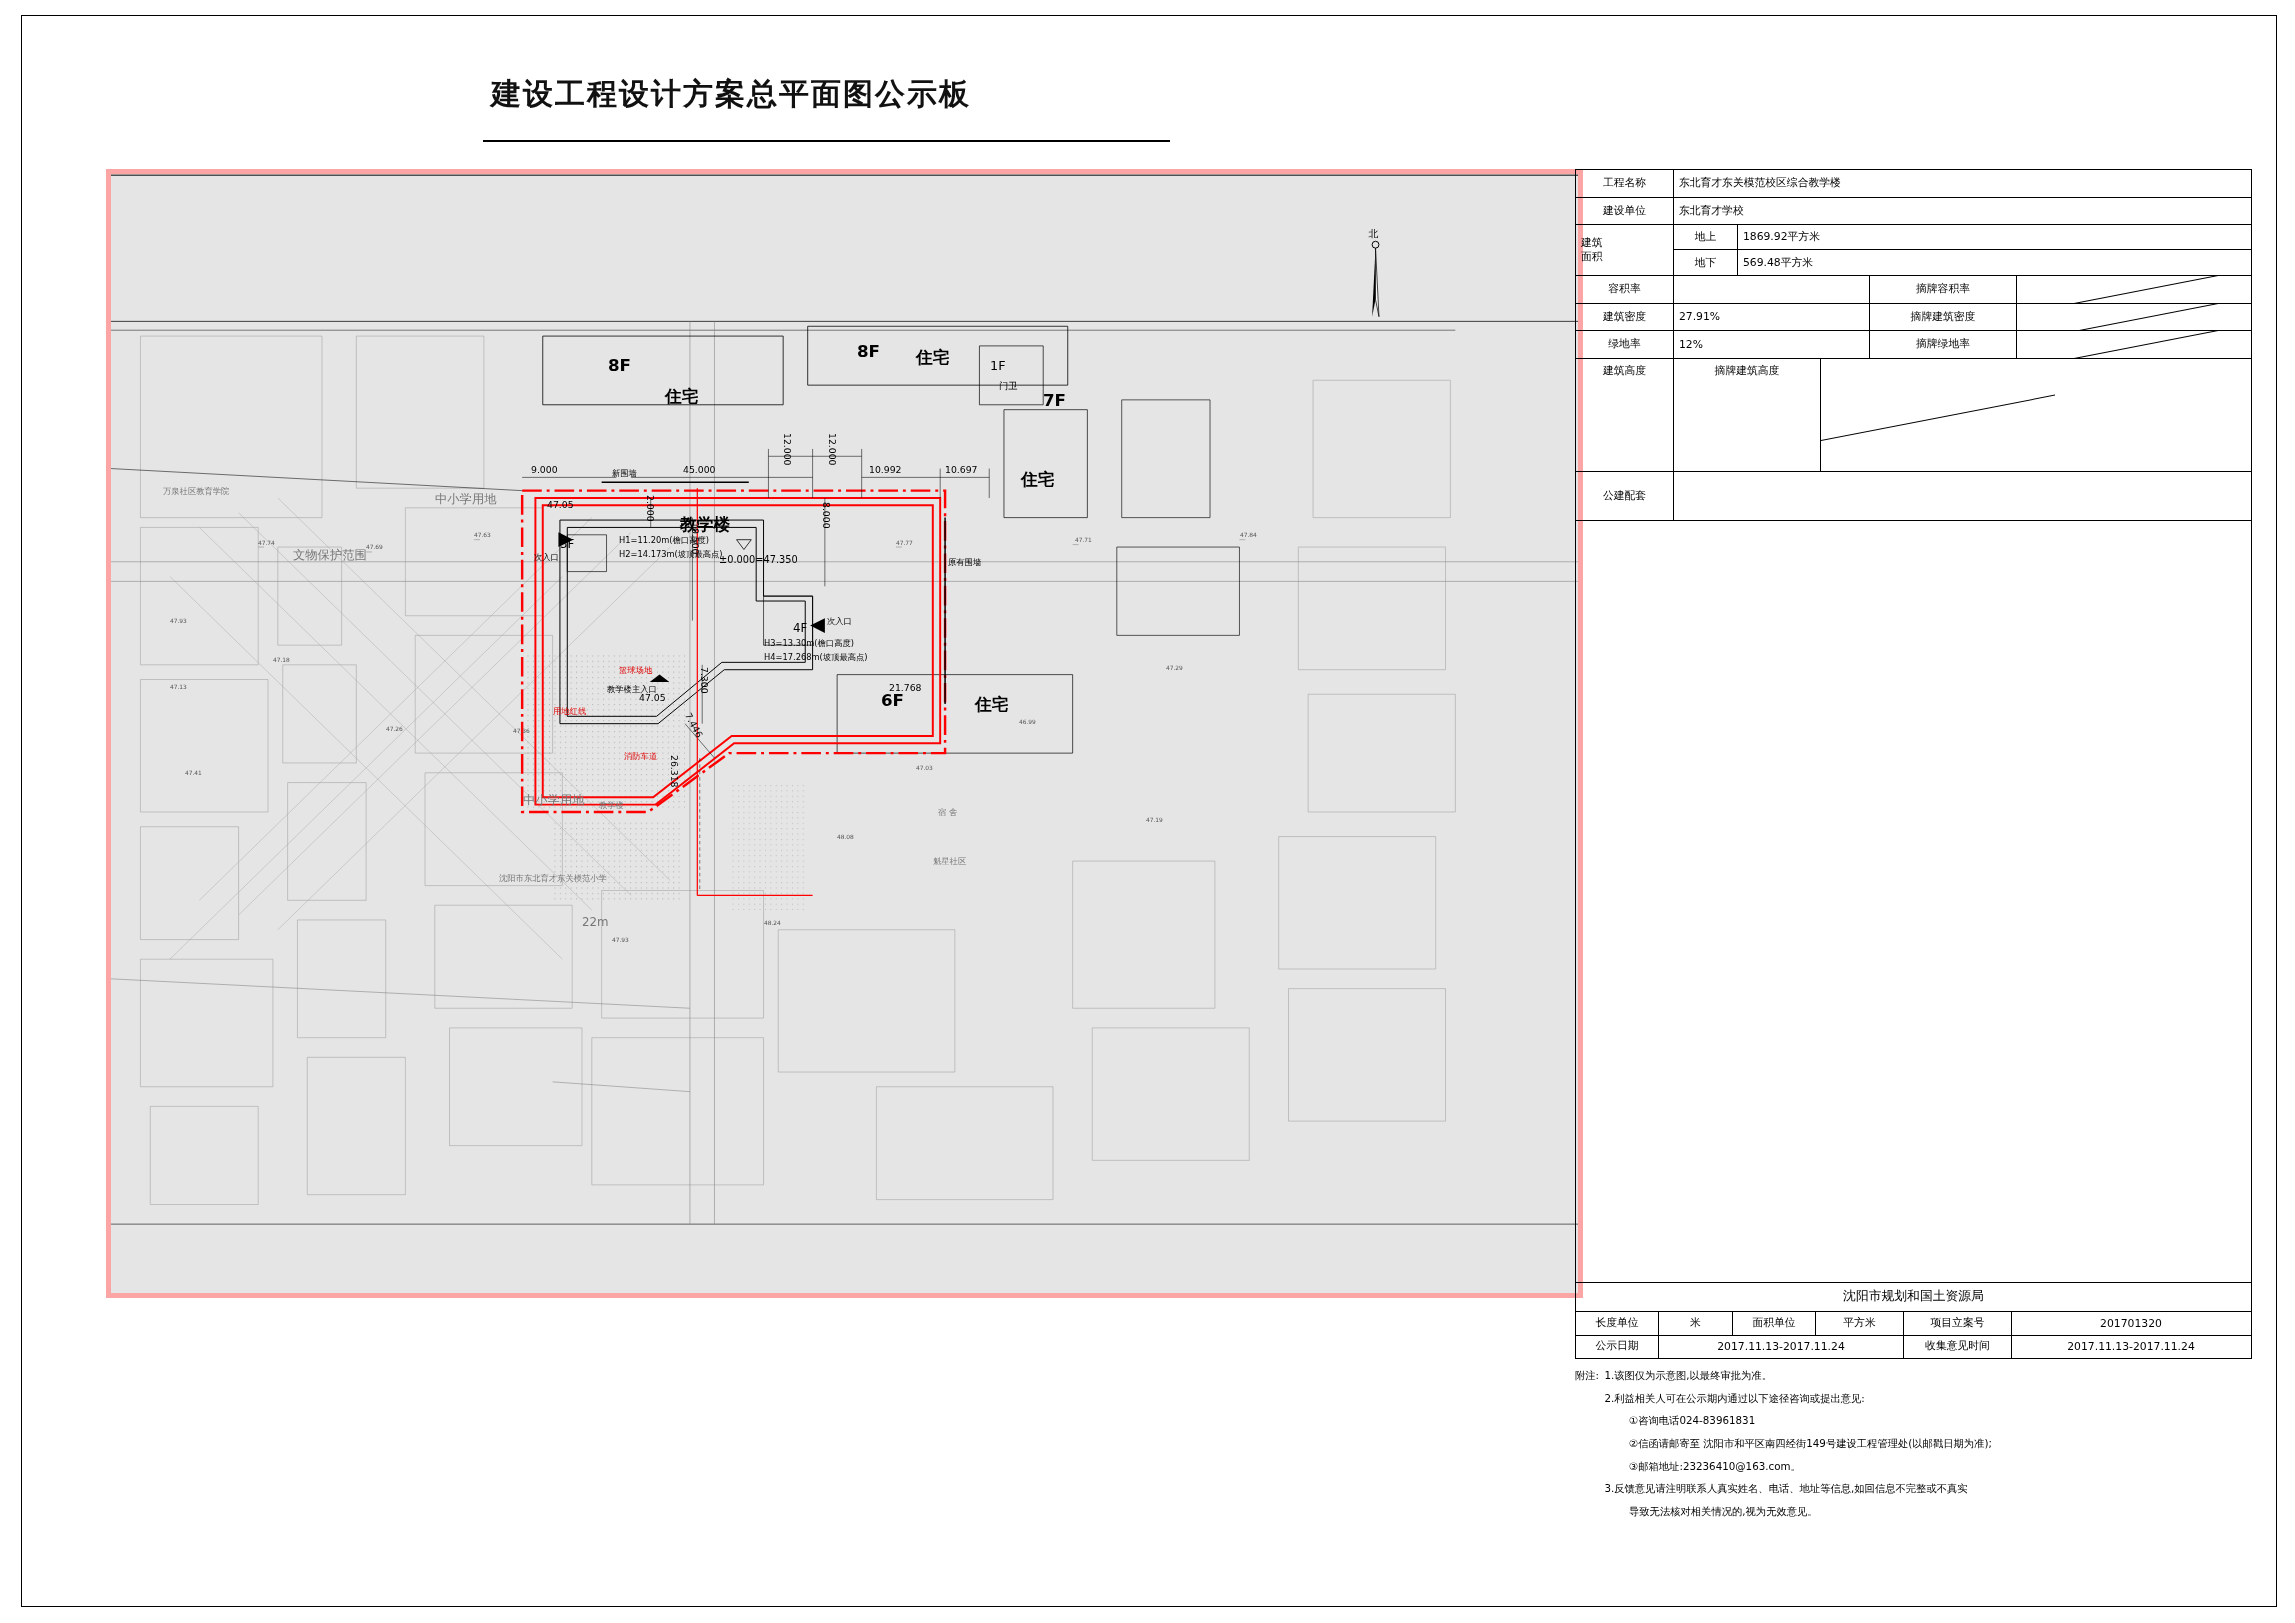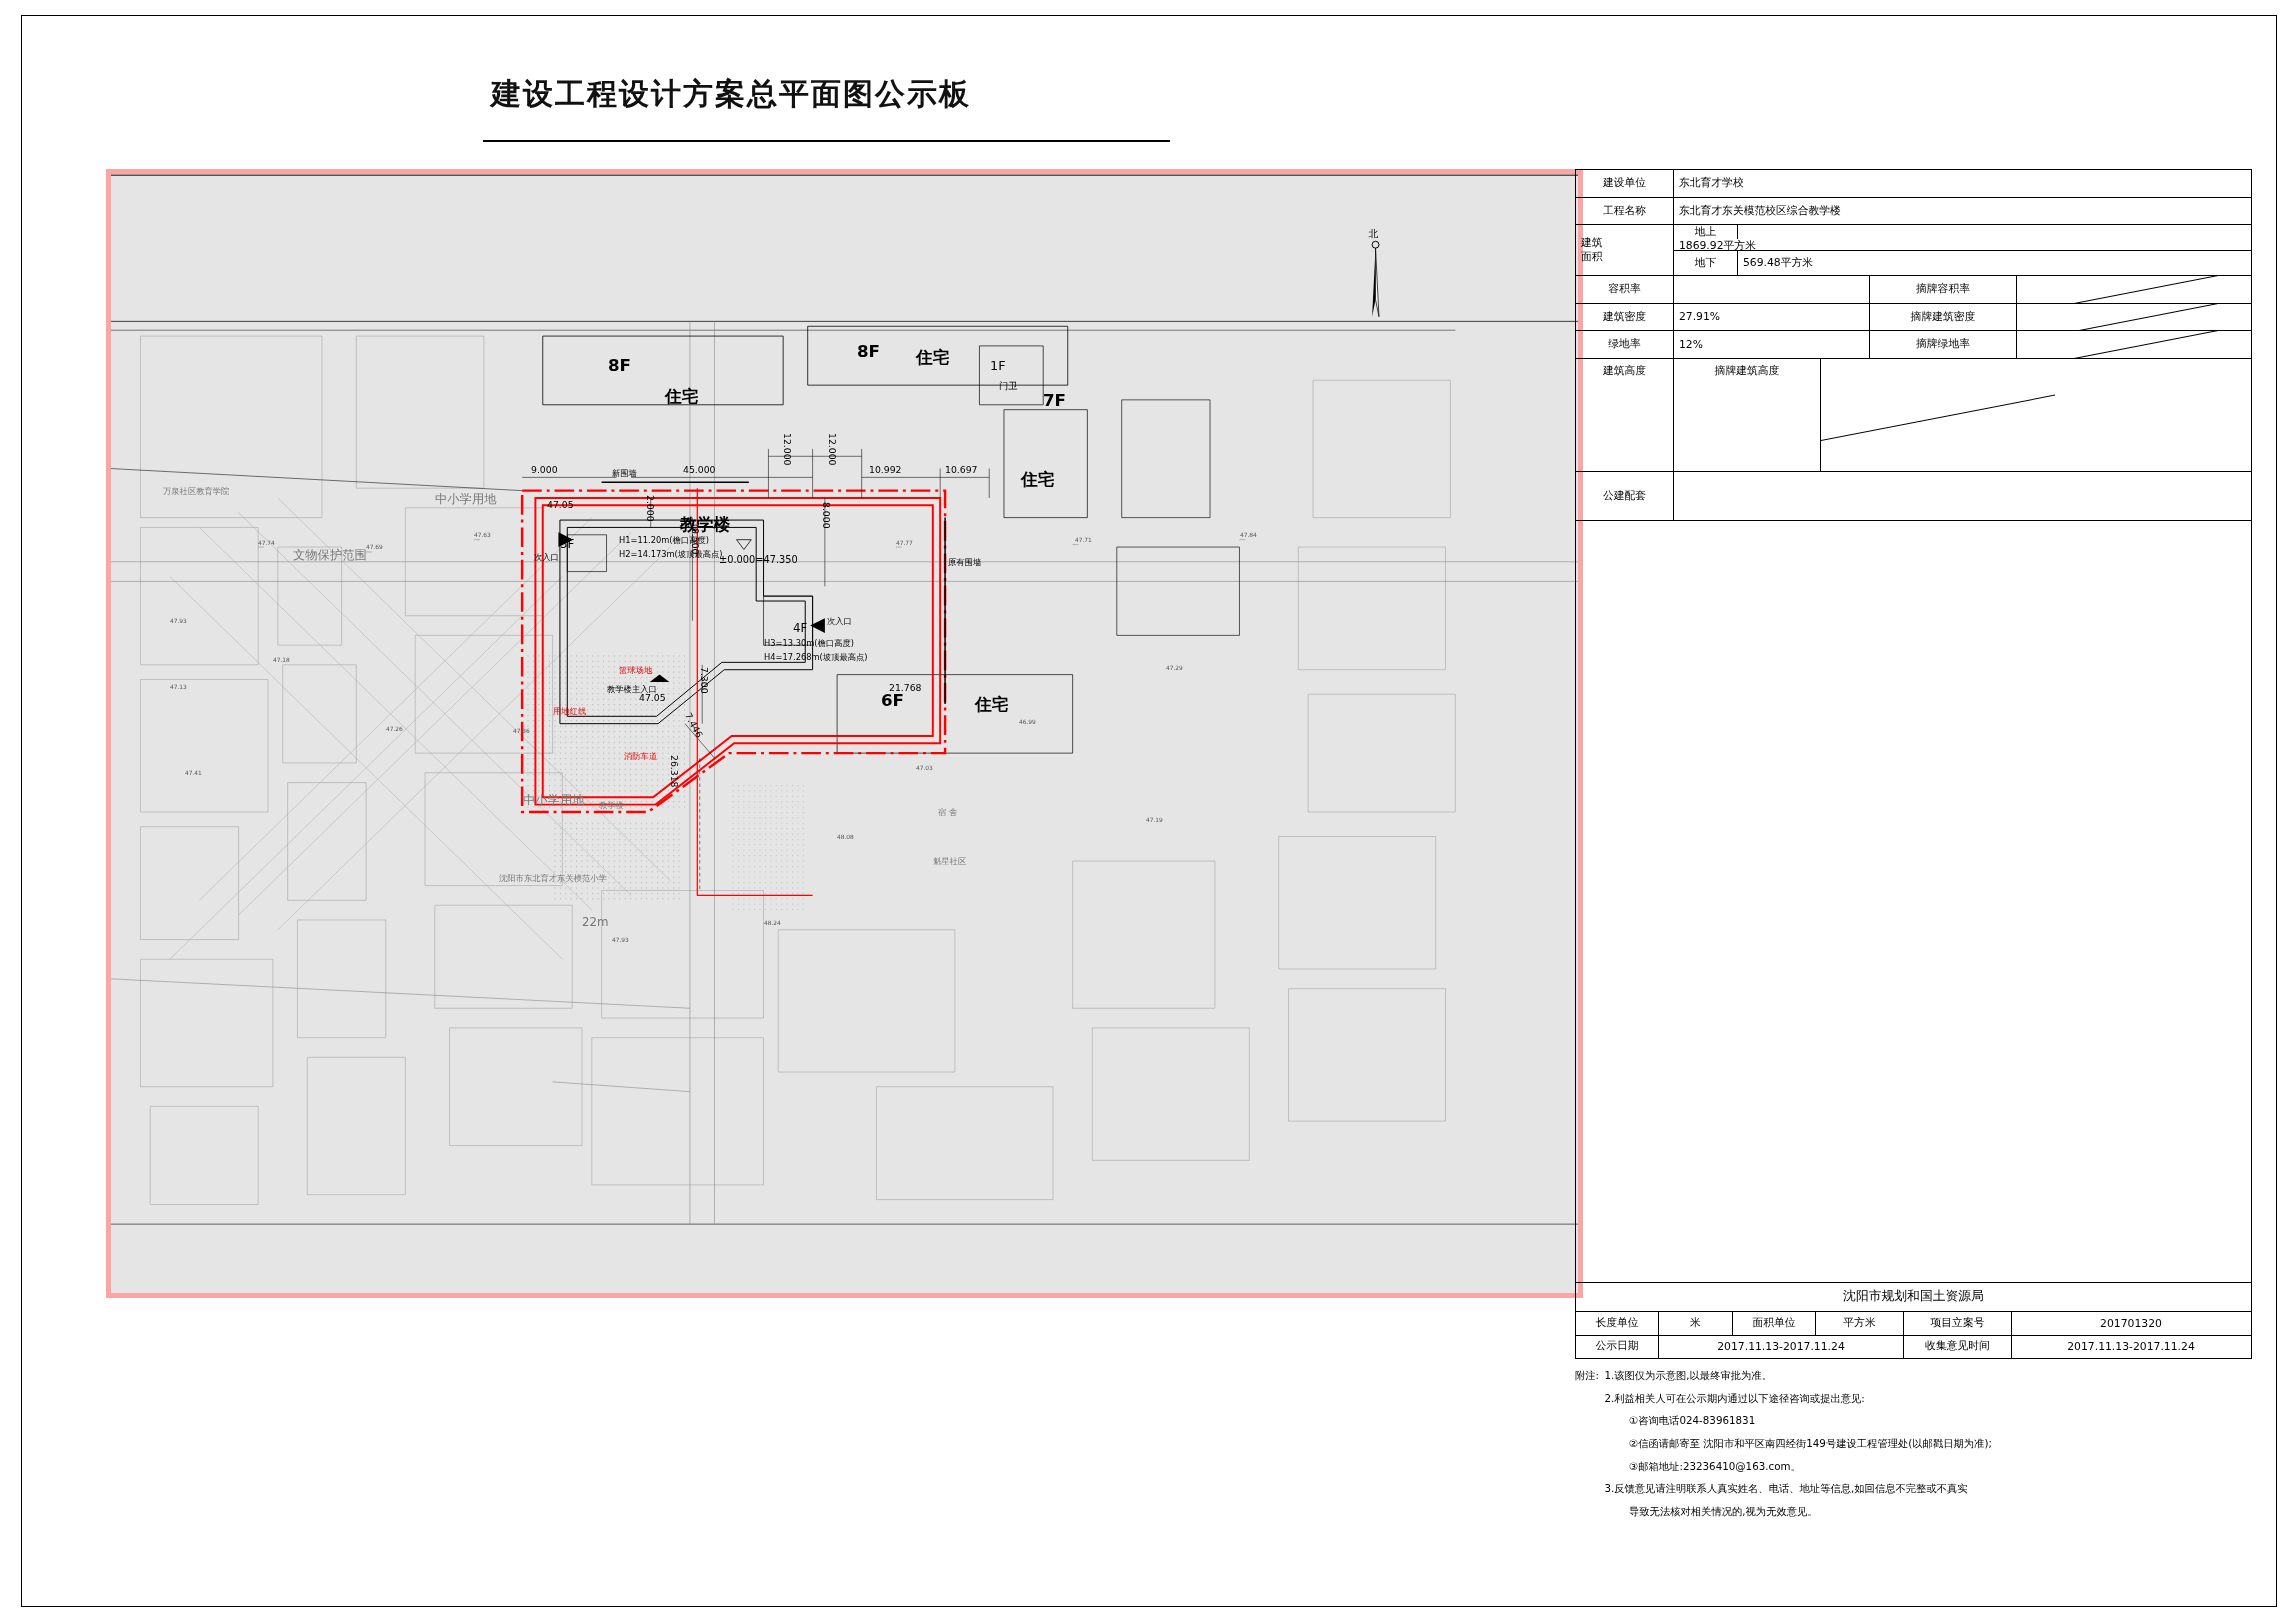--- a/index.html
+++ b/index.html
@@ -303,36 +303,36 @@
     <svg width="64" height="93" viewBox="0 0 130 190" xmlns="http://www.w3.org/2000/svg">
       <polygon points="62,35 55,175 62,140" fill="#000"></polygon>
       <polygon points="62,35 69,175 62,140" fill="#fff" stroke="#000" stroke-width="1.5"></polygon>
       <circle cx="62" cy="28" r="7" fill="none" stroke="#000" stroke-width="2"></circle>
     </svg>
   </div>
 
   <div id="infotable">
 
     <div class="itrow h-52">
+      <div class="c lbl" style="width:98px;">工程名称</div>
+      <div class="c val" style="width:577px;">东北育才东关模范校区综合教学楼</div>
+    </div>
+
+    <div class="itrow h-52">
       <div class="c lbl" style="width:98px;">建设单位</div>
       <div class="c val" style="width:577px;">东北育才学校</div>
-    </div>
-
-    <div class="itrow h-52">
-      <div class="c lbl" style="width:98px;">工程名称</div>
-      <div class="c val" style="width:577px;">东北育才东关模范校区综合教学楼</div>
     </div>
 
     <div class="itrow" style="height:51px;">
       <div class="c" style="width:98px;flex-direction:column;justify-content:center;align-items:flex-start;">
         <span>建筑</span>
         <span>面积</span>
       </div>
       <div class="c" style="width:577px;padding:0;flex-direction:column;">
-        <div style="display:flex;height:25.5px;width:100%;border-bottom:0.7px solid #000;box-sizing:border-box;flex-direction:column;">
+        <div style="display:flex;height:25.5px;width:100%;border-bottom:0.7px solid #000;box-sizing:border-box;">
           <div class="c lbl" style="width:64px;">地上</div>
           <div class="c val" style="width:512px;border-right:none;">1869.92平方米</div>
         </div>
         <div style="display:flex;height:25.5px;width:100%;">
           <div class="c lbl" style="width:64px;">地下</div>
           <div class="c val" style="width:512px;border-right:none;">569.48平方米</div>
         </div>
       </div>
     </div>
 

